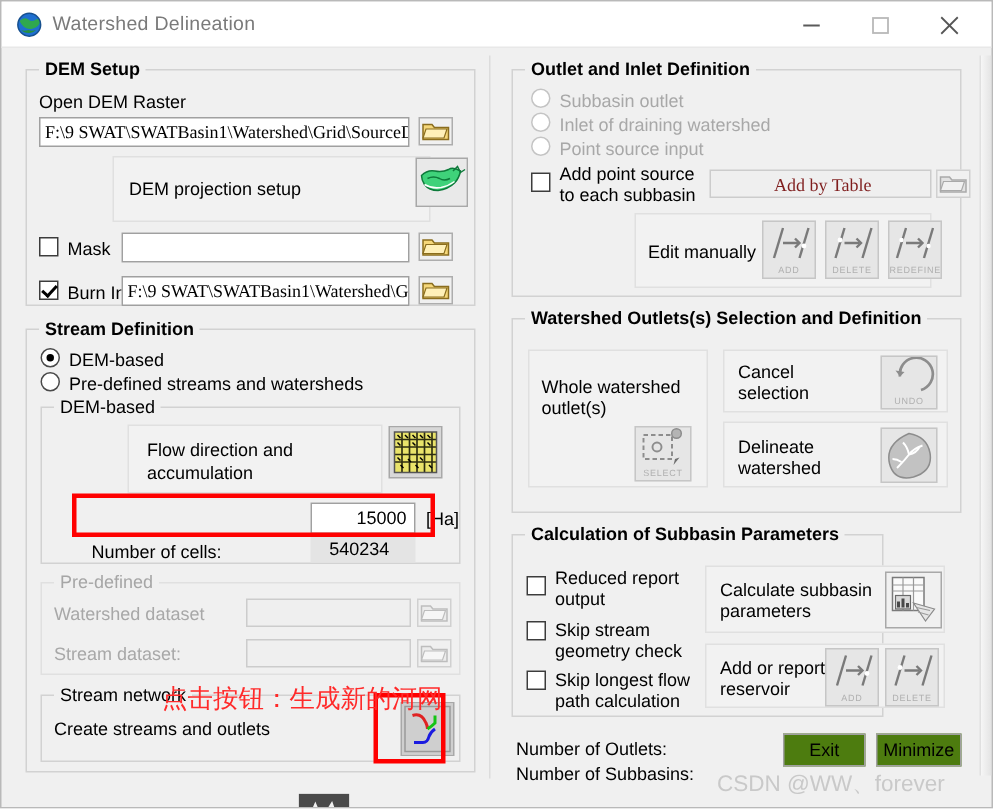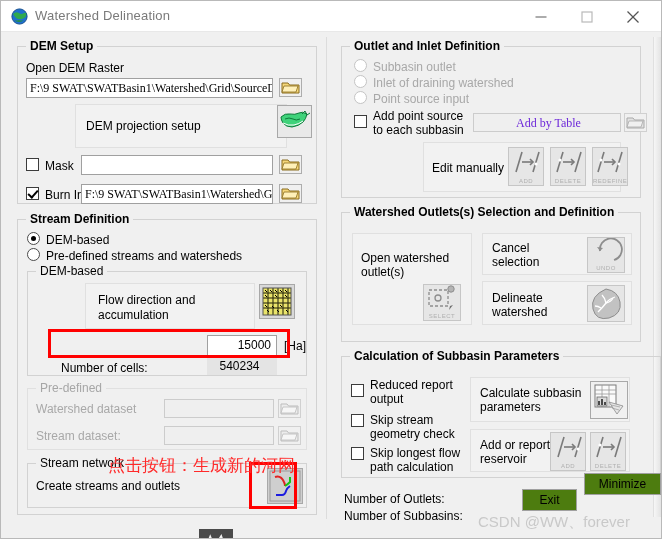--- a/index.html
+++ b/index.html
@@ -75,21 +75,21 @@
     border: 1px solid #a0a0a0;
     font-family: "Liberation Serif", serif;
     font-size: 12px;
     color: #000;
     padding: 1px 3px;
     line-height: 16px;
     overflow: hidden;
     white-space: nowrap;
   }
   .tinput.disabled { background: #efefef; border-color: #cccccc; color:#a8a8a8; }
-  .tinput.serif-ph { color: #6d28d9; padding-left: 42px; }
+  .tinput.serif-ph { color: #7f1d1d; padding-left: 42px; }
   .tinput.numeric { text-align: right; font-family: "Liberation Sans", sans-serif; padding-right:5px;}
   .tinput.readonly { background: #e4e4e4; border: none; text-align: right; padding-right: 8px;
                      font-family:"Liberation Sans",sans-serif; }
 
   
   .folderbtn {
     position: absolute;
     width: 23px; height: 19px;
     background: #f0f0f0;
     border: 1px solid #adadad;
@@ -431,21 +431,21 @@
         <circle cx="26" cy="16" r="1.5" fill="#ffffff"></circle>
       </svg>
       <span class="cap">REDEFINE</span>
     </div>
   </div>
 
   <div class="group" style="left:340px; top:211px; width:300px; height:130px;">
     <span class="legend bold">Watershed Outlets(s) Selection and Definition</span>
 
     <div class="card" style="left:10px; top:20px; width:120px; height:92px;">
-      <span class="lbl" style="left:8px; top:18px;">Open watershed</span>
+      <span class="lbl" style="left:8px; top:18px;">Whole watershed</span>
       <span class="lbl" style="left:8px; top:32px;">outlet(s)</span>
       <div class="ibtn" style="left:70px; top:50px; width:38px; height:37px;">
         <svg width="36" height="28" viewBox="0 0 36 28">
           <rect x="5" y="5" width="19" height="16" fill="none" stroke="#8d8d8d" stroke-width="1.3" stroke-dasharray="3 2"></rect>
           <circle cx="14" cy="13" r="3" fill="none" stroke="#8d8d8d" stroke-width="1.3"></circle>
           <circle cx="27" cy="4" r="3.2" fill="#b4b4b4" stroke="#8d8d8d" stroke-width="1"></circle>
           <path d="M29 20 l-4 5 l1 -4 z" fill="#6e6e6e"></path>
         </svg>
         <span class="cap">SELECT</span>
       </div>
@@ -473,21 +473,21 @@
             <path d="M10 26 q5 -5 8 -9 q3 -4 9 -6"></path>
             <path d="M18 17 q-1 -5 -4 -8"></path>
             <path d="M18 17 q5 -1 7 -5"></path>
             <path d="M13 22 q-3 -2 -6 -2"></path>
           </g>
         </svg>
       </div>
     </div>
   </div>
 
-  <div class="group" style="left:340px; top:355px; width:320px; height:122px;">
+  <div class="group" style="left:340px; top:355px; width:248px; height:122px;">
     <span class="legend bold">Calculation of Subbasin Parameters</span>
 
     <div class="cbox" style="left:9px; top:27px;"></div>
     <span class="lbl" style="left:28px; top:22px;">Reduced  report</span>
     <span class="lbl" style="left:28px; top:36px;">output</span>
 
     <div class="cbox" style="left:9px; top:57px;"></div>
     <span class="lbl" style="left:28px; top:57px;">Skip stream</span>
     <span class="lbl" style="left:28px; top:71px;">geometry check</span>
 
@@ -545,21 +545,21 @@
       </div>
     </div>
   </div>
 
   <span class="lbl" style="left:343px; top:492px;">Number of Outlets:</span>
   <span class="lbl" style="left:467px; top:492px;"></span>
   <span class="lbl" style="left:343px; top:509px;">Number of Subbasins:</span>
   <span class="lbl" style="left:467px; top:509px;"></span>
 
   <div class="pbtn" style="left:521px; top:488px; width:55px; height:22px;">Exit</div>
-  <div class="pbtn" style="left:583px; top:472px; width:77px; height:22px;">Minimize</div>
+  <div class="pbtn" style="left:583px; top:488px; width:57px; height:22px;">Minimize</div>
 
   <div class="redbox" style="left:47px; top:328px; width:242px; height:29px;"></div>
   <div class="redbox" style="left:248px; top:461px; width:48px; height:47px;"></div>
   <div id="cn-note">点击按钮：生成新的河网</div>
   <div id="watermark">CSDN @WW、forever</div>
   <div id="cursor-artifact"></div>
 
 </div>
 
 </body></html>

